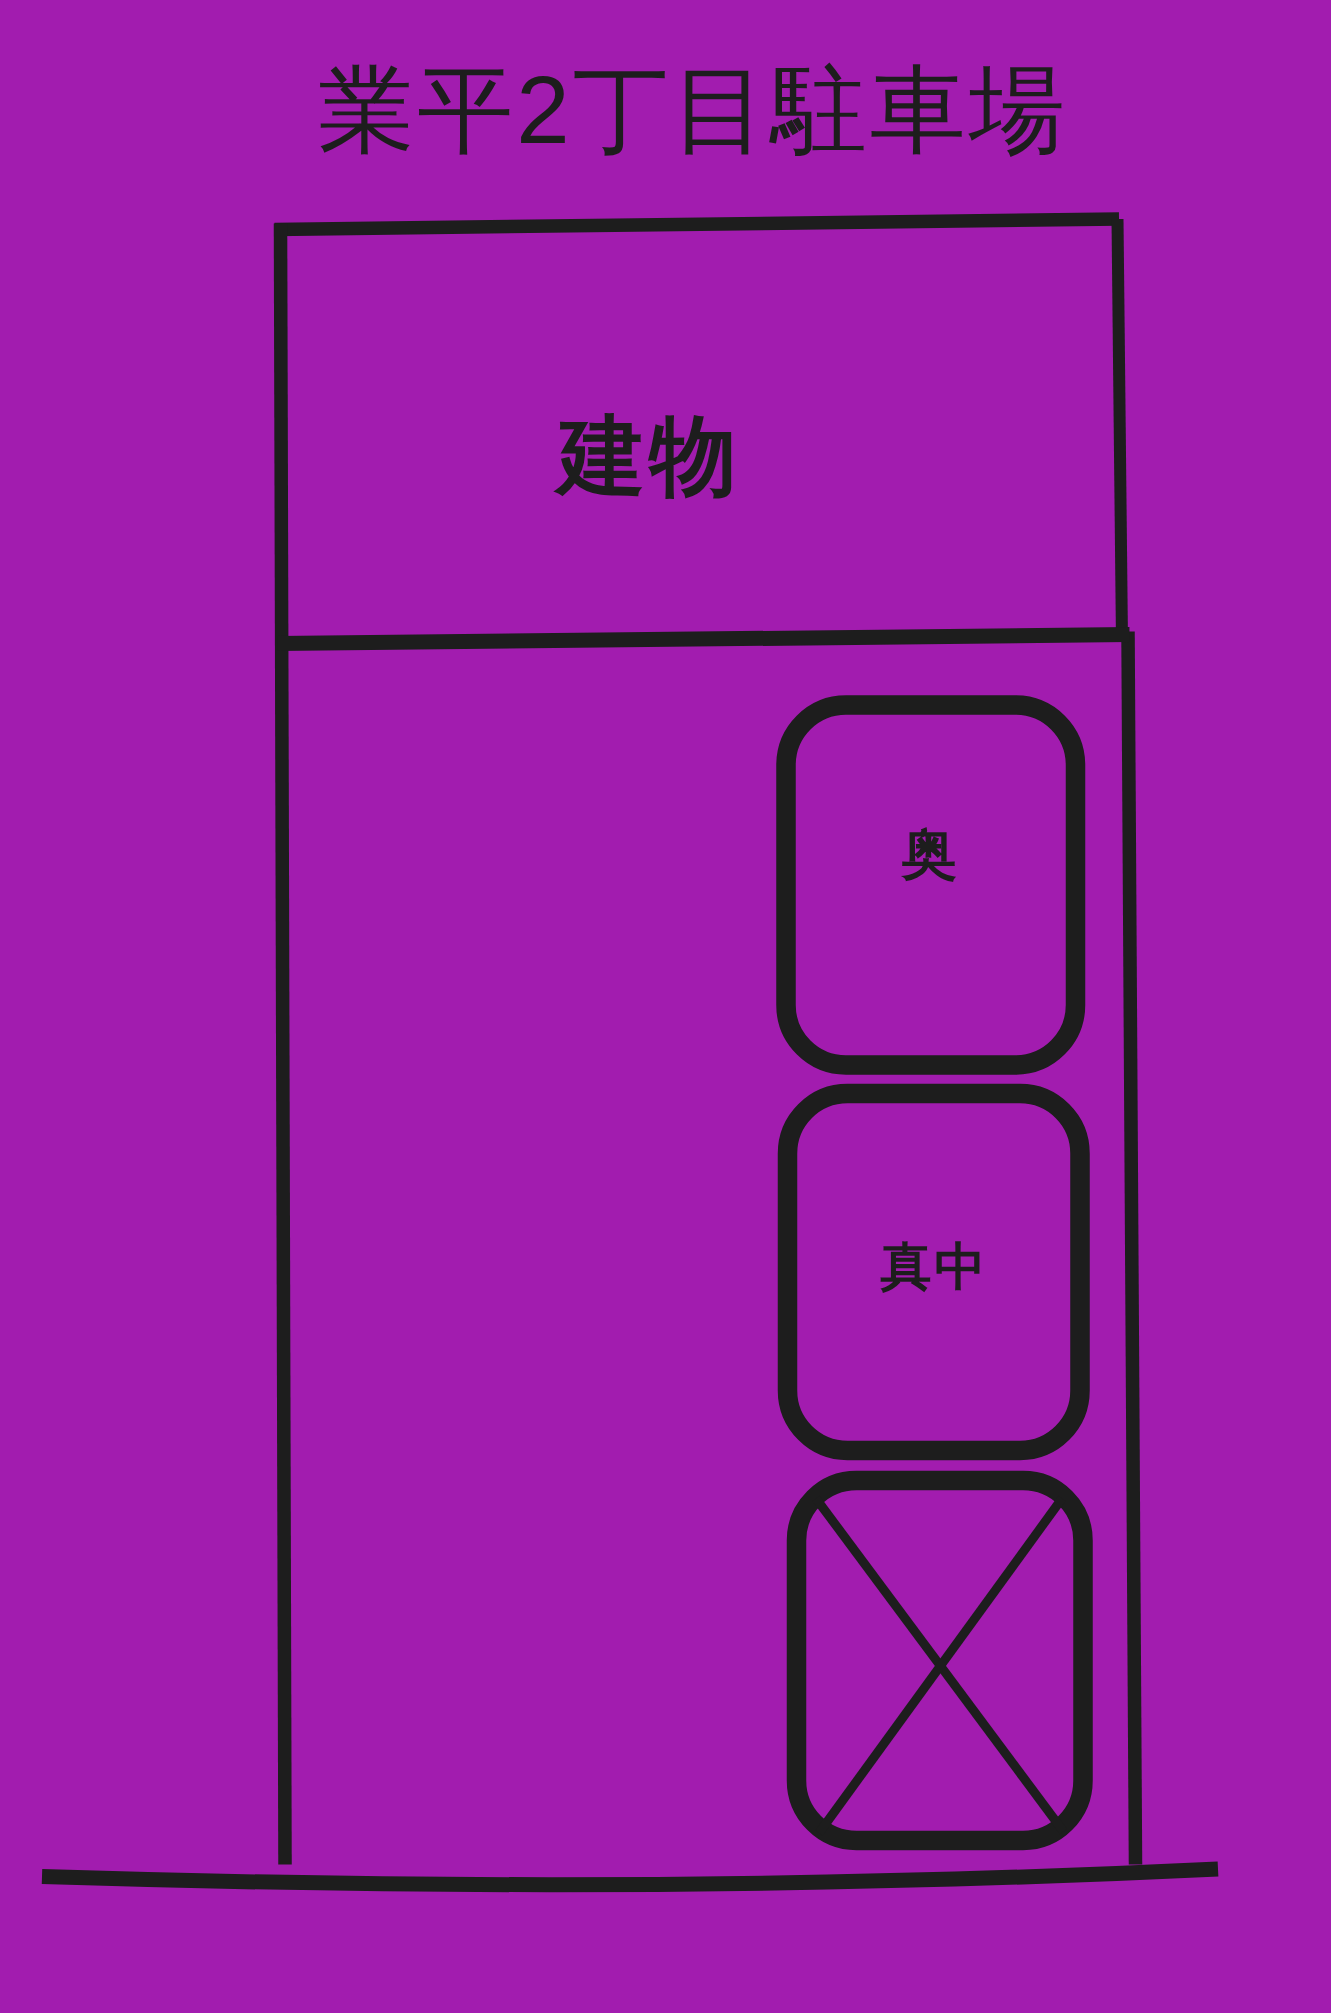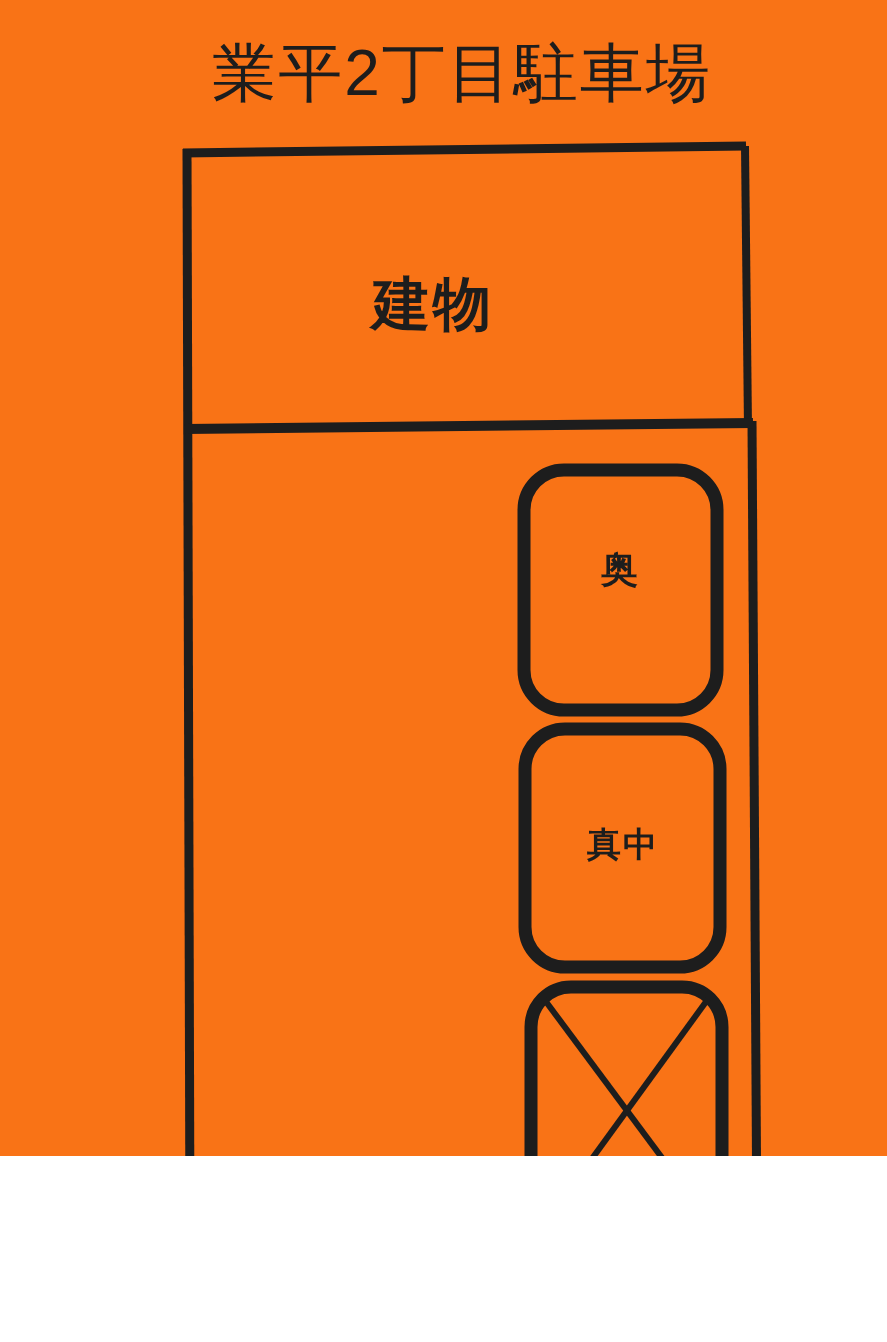--- a/index.html
+++ b/index.html
@@ -5,22 +5,22 @@
 <style>
   html, body {
     margin: 0;
     padding: 0;
     background: #ffffff;
     font-family: "Liberation Sans", "DejaVu Sans", sans-serif;
   }
   .stage {
     position: relative;
     width: 887px;
-    height: 1156px;
-    background: #f97316;
+    height: 1342px;
+    background: #a21caf;
     overflow: hidden;
   }
   svg { display: block; }
   .title-text {
     font-size: 64px;
     font-weight: 500;
     letter-spacing: 2px;
   }
   .building-text {
     font-size: 58px;

